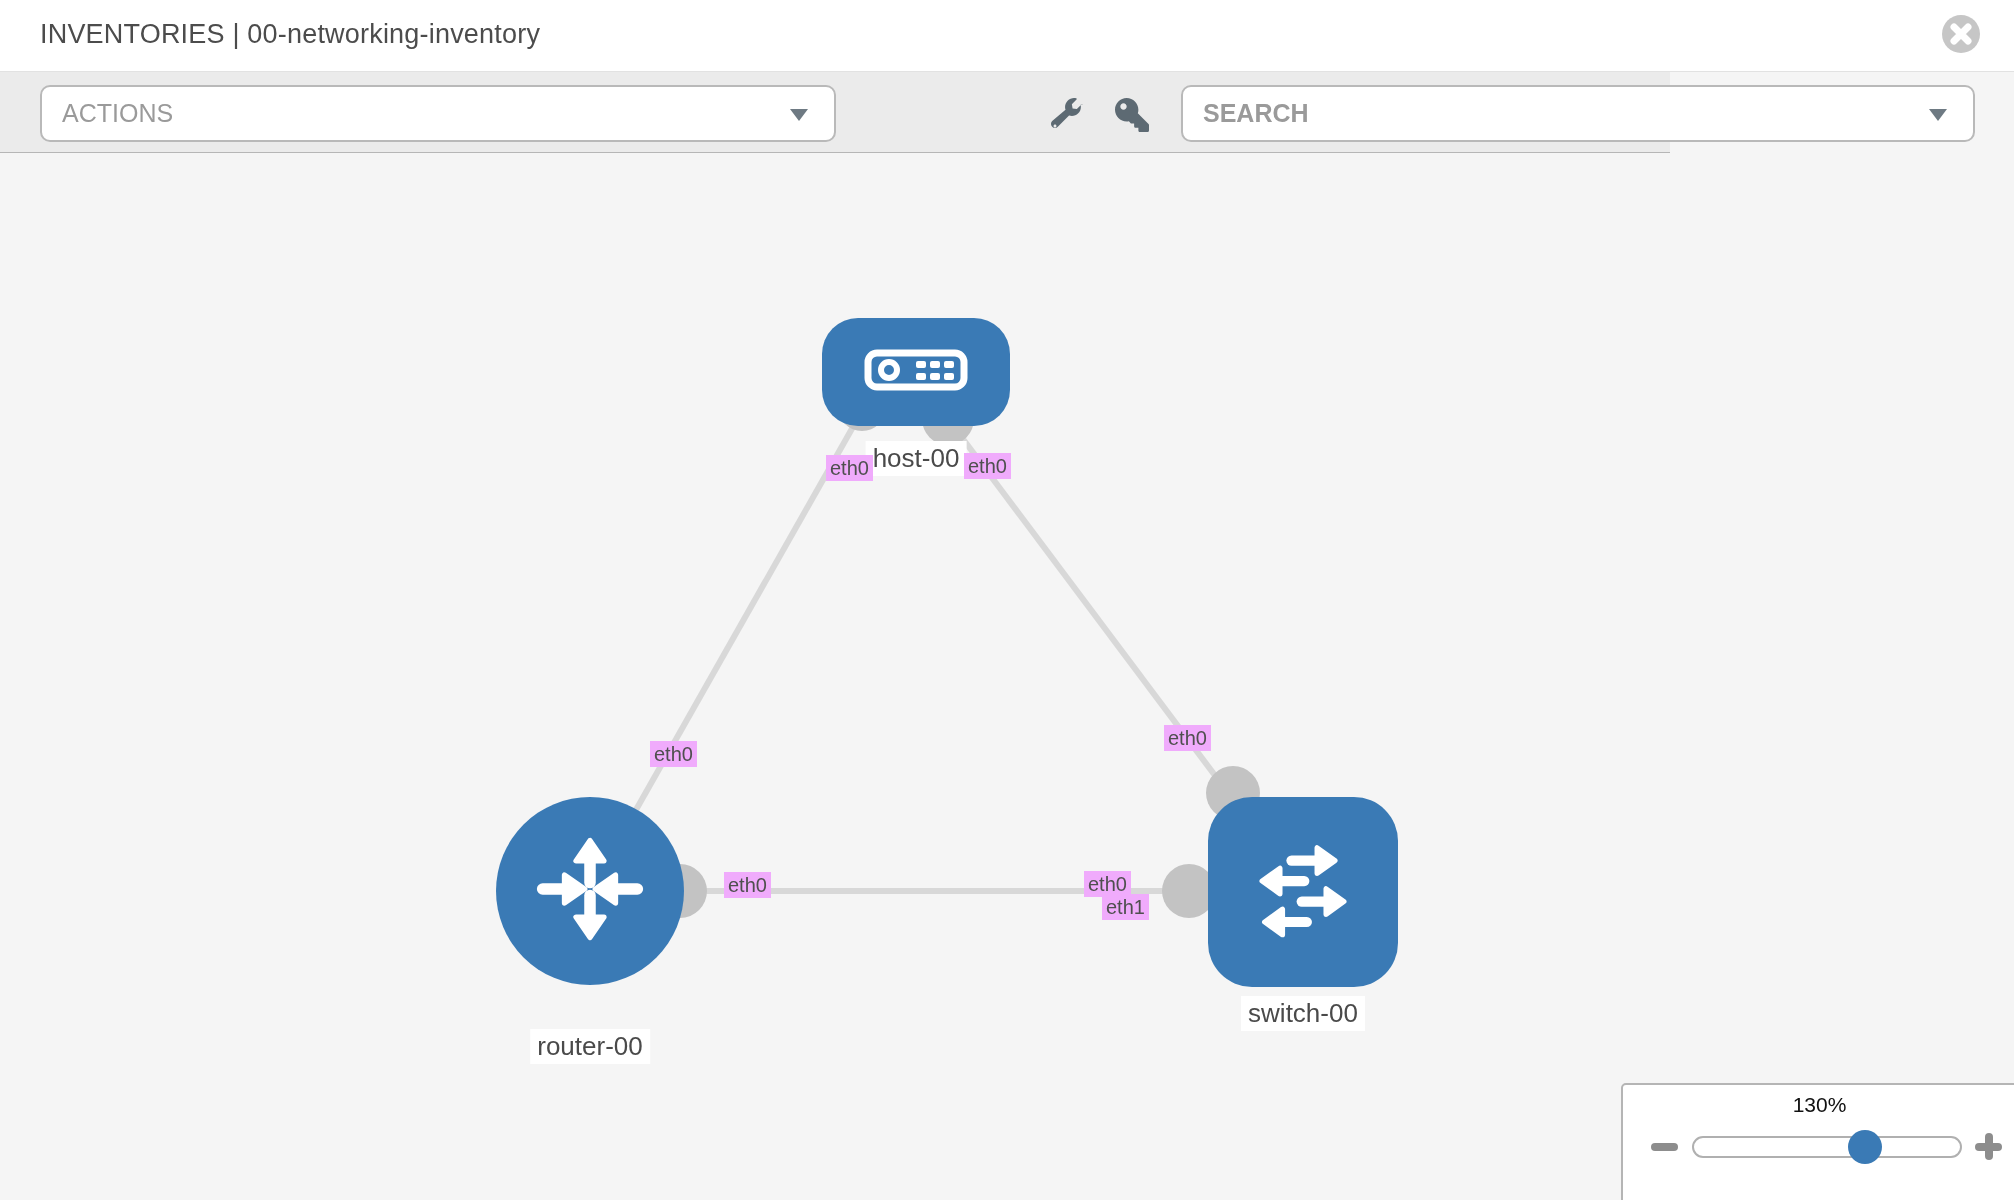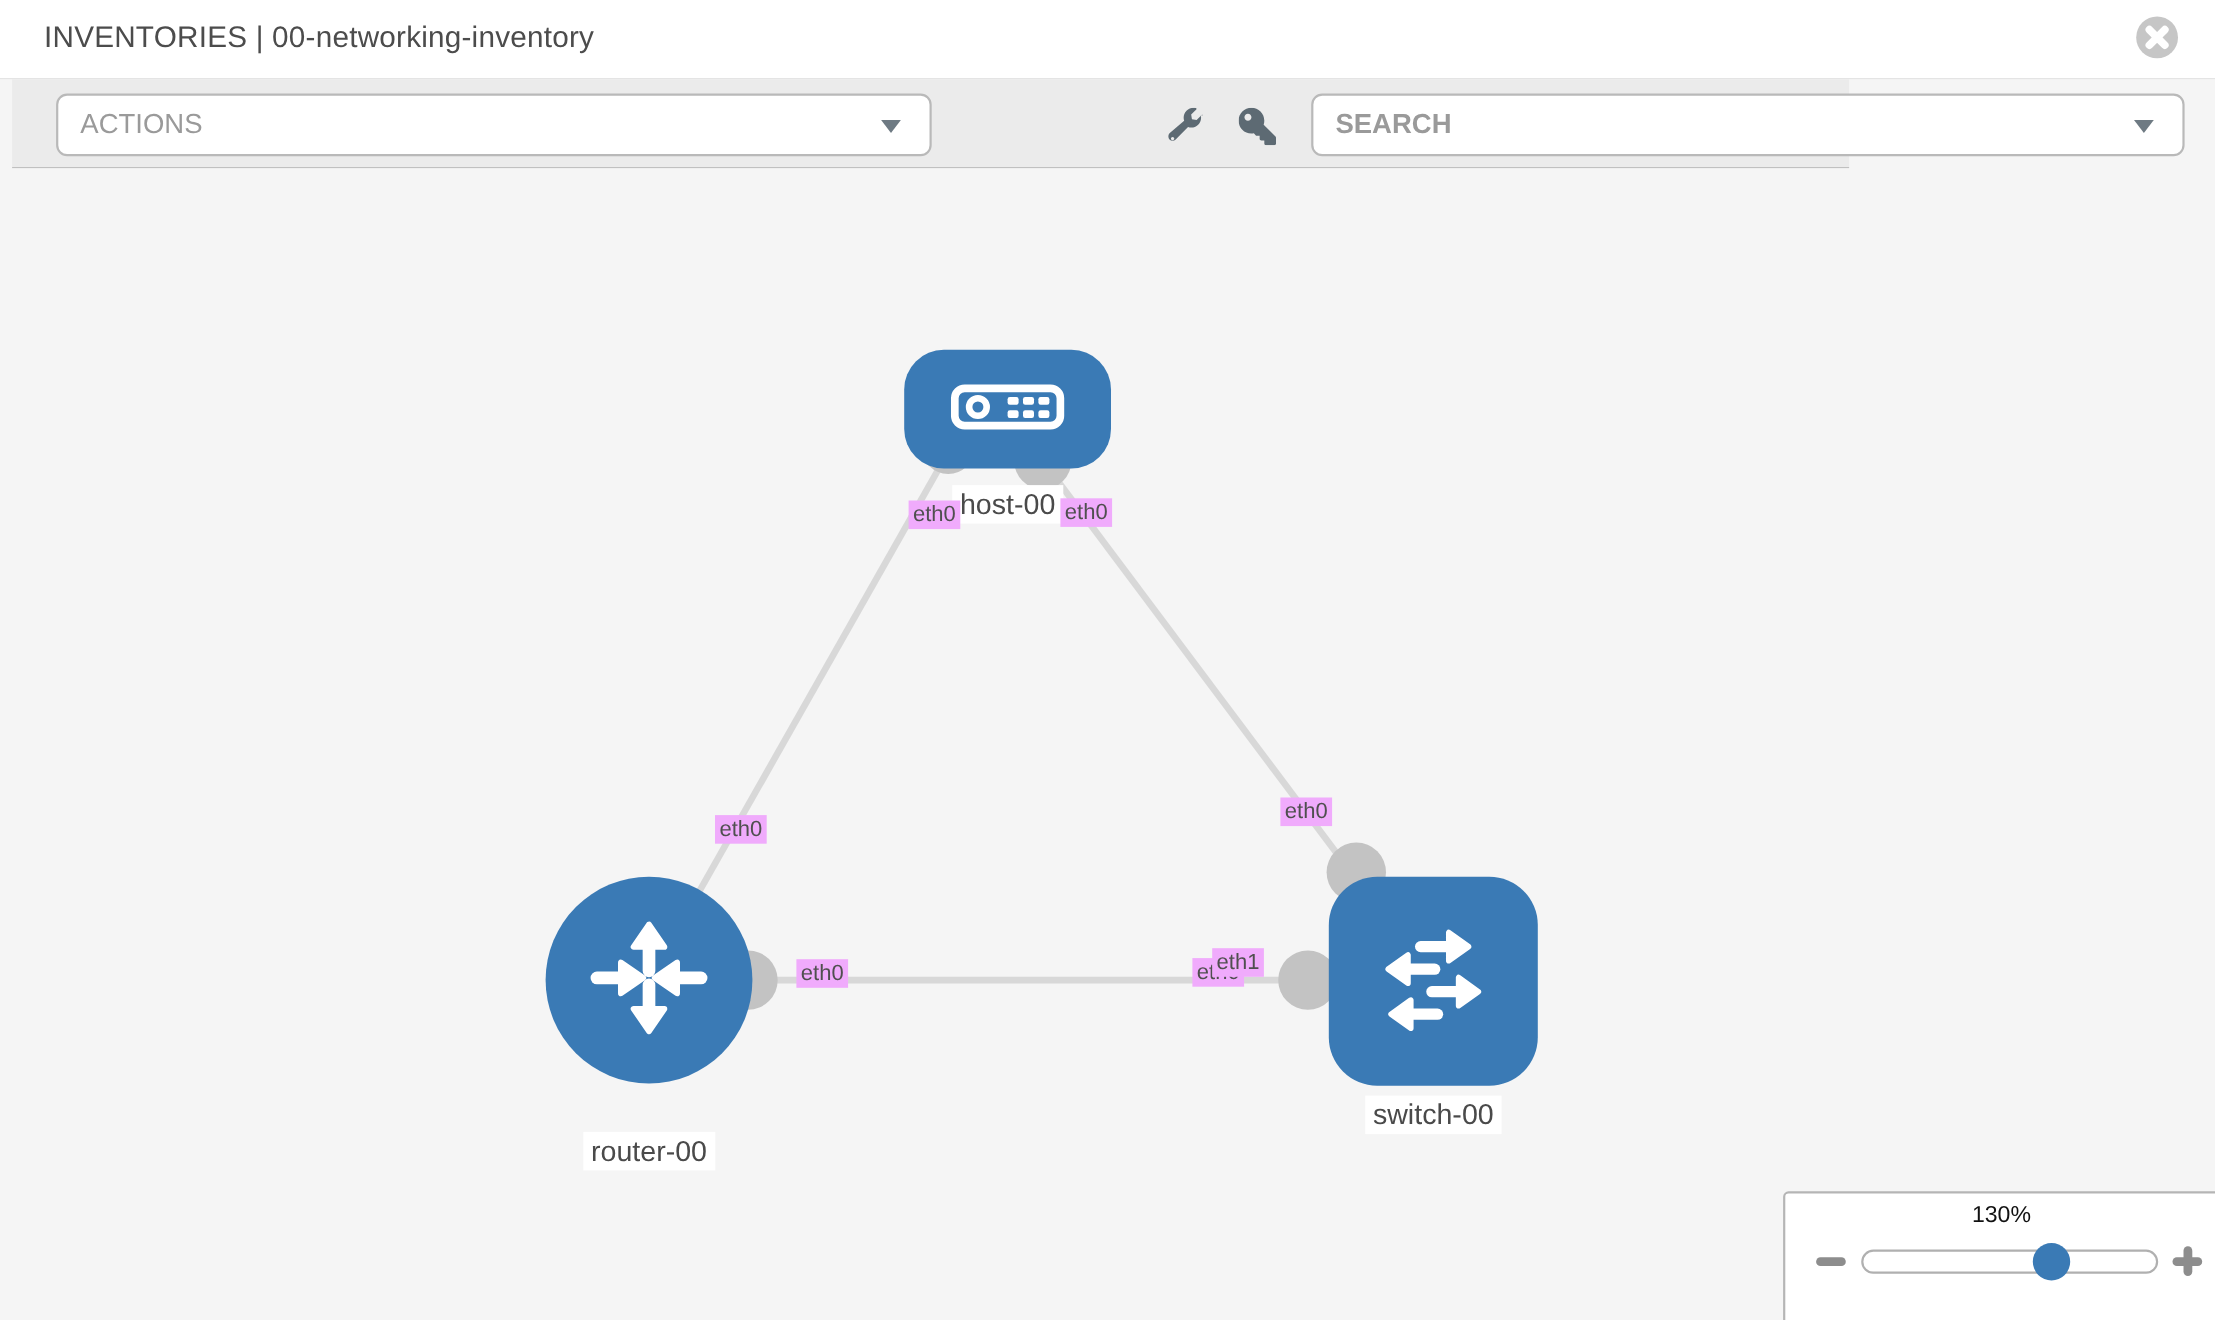--- a/index.html
+++ b/index.html
@@ -5,21 +5,21 @@
   html,body{margin:0;padding:0;background:#fff;}
   .screen{
     position:relative;width:2014px;height:1200px;overflow:hidden;
     font-family:"Liberation Sans",sans-serif;background:#f5f5f5;
   }
   
   .hdr{position:absolute;left:0;top:0;width:2014px;height:72px;background:#fff;border-bottom:1px solid #e2e2e2;box-sizing:border-box;}
   .hdr-title{position:absolute;left:40px;top:19px;font-size:27px;font-weight:400;color:#4c4c4c;letter-spacing:.2px;}
   .close-btn{position:absolute;left:1941px;top:14px;width:40px;height:40px;border:none;background:transparent;padding:0;cursor:pointer;}
   
-  .tbar{position:absolute;left:11px;top:72px;width:1670px;height:81px;background:#ebebeb;border-bottom:1px solid #b6b6b6;box-sizing:border-box;}
+  .tbar{position:absolute;left:0;top:72px;width:1670px;height:81px;background:#ebebeb;border-bottom:1px solid #b6b6b6;box-sizing:border-box;}
   .selbox{position:absolute;top:13px;height:57px;background:#fff;border:2px solid #b9b9b9;border-radius:10px;box-sizing:border-box;cursor:pointer;}
   .selbox .sel-label{position:absolute;left:20px;top:12px;font-size:25px;color:#9a9a9a;}
   .chev{position:absolute;right:26px;top:22px;width:0;height:0;border-left:9px solid transparent;border-right:9px solid transparent;border-top:12px solid #6e7a83;}
   .tool-ic{position:absolute;border:none;background:transparent;padding:0;cursor:pointer;}
   
   .canvas{position:absolute;left:0;top:153px;width:2014px;height:1047px;background:#f5f5f5;}
   .links-svg{position:absolute;left:0;top:0;}
   .node{position:absolute;background:#3a7ab5;display:flex;align-items:center;justify-content:center;cursor:pointer;z-index:3;}
   .namelabel{position:absolute;transform:translateX(-50%);background:#fff;color:#4a4a4a;font-size:26px;padding:2px 7px;white-space:nowrap;z-index:10;text-align:center;}
   .iflabel{position:absolute;background:#f0abfc;color:#4f4f4f;font-size:20px;line-height:24px;padding:1px 4px;white-space:nowrap;z-index:10;}
@@ -149,21 +149,21 @@
     <div class="namelabel" style="left:916px;top:288px;">host-00</div>
     <div class="namelabel" style="left:590px;top:876px;">router-00</div>
     <div class="namelabel" style="left:1303px;top:843px;">switch-00</div>
 
     <div class="iflabel" style="left:826px;top:302px;">eth0</div>
     <div class="iflabel" style="left:964px;top:300px;">eth0</div>
     <div class="iflabel" style="left:650px;top:588px;">eth0</div>
     <div class="iflabel" style="left:724px;top:719px;">eth0</div>
     <div class="iflabel" style="left:1164px;top:572px;">eth0</div>
     <div class="iflabel" style="left:1084px;top:718px;z-index:8;">eth0</div>
-    <div class="iflabel" style="left:1102px;top:709px;z-index:9;">eth1</div>
+    <div class="iflabel" style="left:1102px;top:741px;z-index:9;">eth1</div>
   </div>
 
   <div class="zoom-panel">
     <div class="zoom-label">130%</div>
     <div class="zoom-minus"></div>
     <div class="zoom-track"></div>
     <div class="zoom-thumb"></div>
     <div class="zoom-plus">
       <span class="ph"></span>
       <span class="pv"></span>

